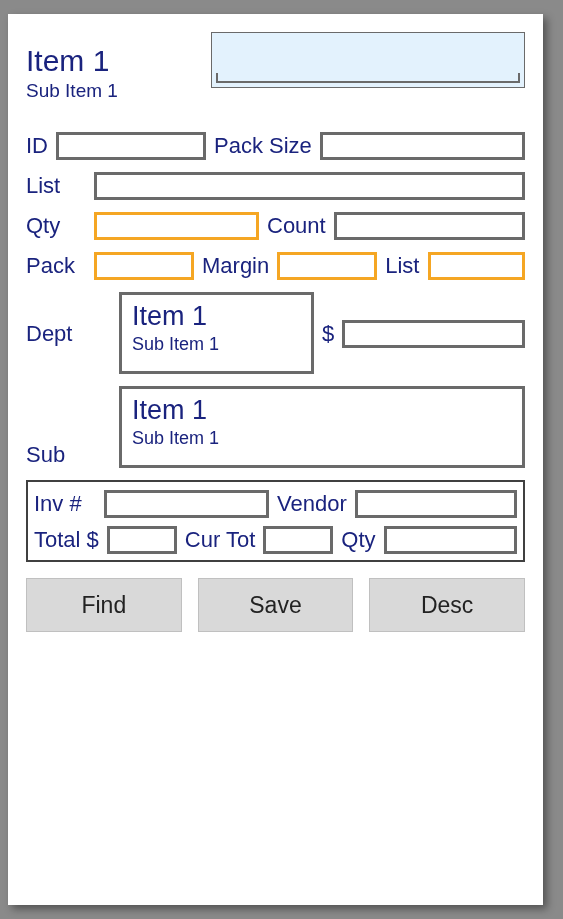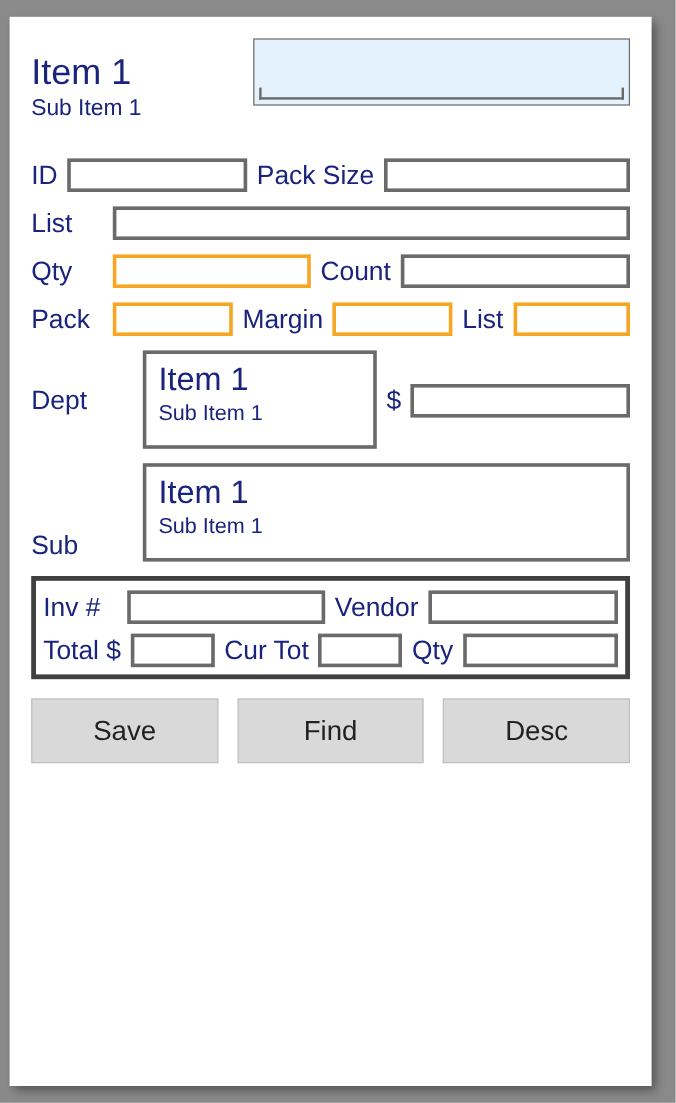--- a/index.html
+++ b/index.html
@@ -53,21 +53,21 @@
   }
   .fld-orange { border-color: #f5a623; }
   .grow { flex: 1; min-width: 0; }
   .box {
     border: 3px solid #6a6a6a;
     padding: 6px 10px 10px 10px;
   }
   .box-title { font-size: 27px; color: #1a237e; }
   .box-sub { font-size: 18px; color: #1a237e; margin-top: 2px; }
   .inv-wrap {
-    border: 4px solid #404040;
+    border: 2px solid #404040;
     padding: 8px 6px 6px 6px;
     margin-top: 4px;
   }
   .btnrow { display: flex; gap: 16px; margin-top: 16px; }
   .btn {
     flex: 1;
     height: 54px;
     background: #d9d9d9;
     border: 1px solid #c0c0c0;
     font-size: 23px;
@@ -145,18 +145,18 @@
       <span class="lbl">Total $</span>
       <input class="fld" style="width: 70px;" value="">
       <span class="lbl">Cur Tot</span>
       <input class="fld" style="width: 70px;" value="">
       <span class="lbl">Qty</span>
       <input class="fld grow" value="" style="">
     </div>
   </div>
 
   <div class="btnrow">
+    <button class="btn">Find</button>
     <button class="btn">Save</button>
-    <button class="btn">Find</button>
     <button class="btn">Desc</button>
   </div>
 
 </div>
 
 </body></html>

